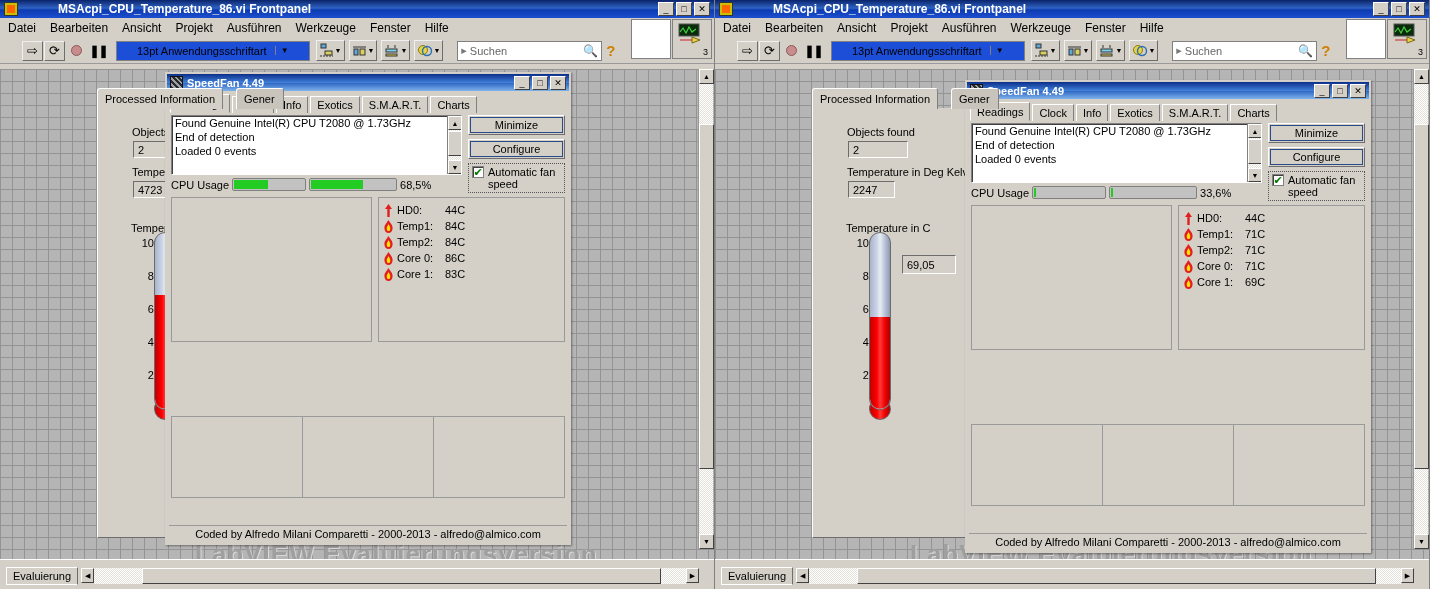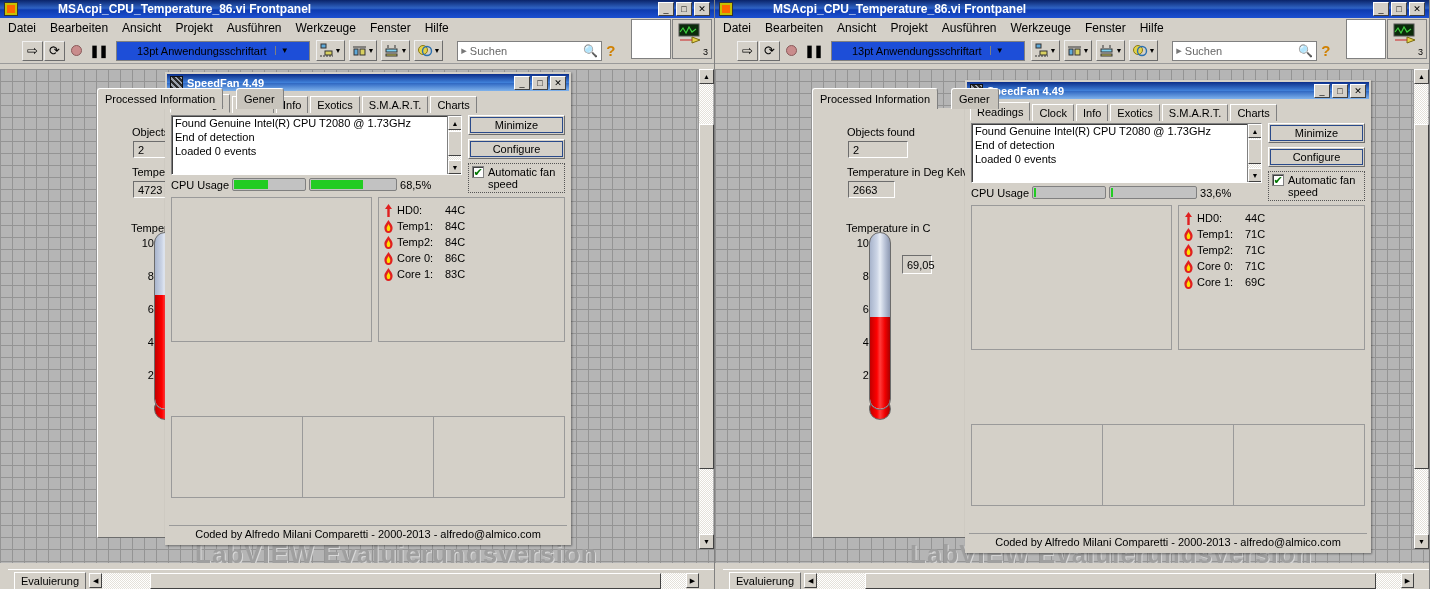--- a/index.html
+++ b/index.html
@@ -95,22 +95,22 @@
 
   
   .vscroll { position:absolute; right:1px; top:69px; bottom:40px; width:15px;
     background:repeating-conic-gradient(#e4e1da 0% 25%, #ffffff 0% 50%) 0 0/2px 2px; border-left:1px solid #9a9a9a;}
   .sb-btn { width:15px; height:15px; background:#d4d0c8; border:1px solid #fff;
     border-right-color:#424242; border-bottom-color:#424242; font-size:7px;
     display:flex; align-items:center; justify-content:center; }
   .sb-thumb { position:absolute; left:0; width:15px; background:#d4d0c8;
     border:1px solid #fff; border-right-color:#424242; border-bottom-color:#424242; }
 
-  .statusbar { position:absolute; left:0; right:0; bottom:0; height:20px; background:#d4d0c8;
-    display:flex; align-items:center; padding:2px 2px 0 6px; border-top:1px solid #fff;margin-left:8px; }
+  .statusbar { position:absolute; left:0; right:0; bottom:0; height:30px; background:#d4d0c8;
+    display:flex; align-items:center; padding:2px 2px 0 6px; border-top:1px solid #fff; }
   .eval-tab { height:18px; background:#d4d0c8; border:1px solid #fff;
     border-right-color:#6d6d6d; font-size:11px; padding:0 6px; display:flex; align-items:center; }
   .hscroll { flex:1; height:16px; margin-left:3px; display:flex; align-items:center; }
   .hs-track { flex:1; height:16px; background:repeating-conic-gradient(#e4e1da 0% 25%, #ffffff 0% 50%) 0 0/2px 2px; }
   .hs-thumb { height:16px; background:#d4d0c8; border:1px solid #fff;
     border-right-color:#424242; border-bottom-color:#424242; }
 
   
   .sf-window { position:absolute; background:#d4d0c8; border:2px solid #d4d0c8;
     box-shadow:1px 1px 2px rgba(0,0,0,.4); }
@@ -538,21 +538,21 @@
       </div>
     </div>
 
     <div class="lv-canvas">
 
       <div class="tabbody">
         <div class="fld-label" style="left:34px; top:18px;">Objects found</div>
         <div class="fld-box" style="left:35px; top:33px; width:60px; height:17px;">2</div>
 
         <div class="fld-label" style="left:34px; top:58px;">Temperature in Deg Kelvin</div>
-        <div class="fld-box" style="left:35px; top:73px; width:47px; height:17px;">2663</div>
+        <div class="fld-box" style="left:35px; top:73px; width:47px; height:17px;">2247</div>
 
         <div class="fld-label" style="left:33px; top:114px;">Temperature in C</div>
 
         <div class="thermo" style="left:0; top:130px; width:168px; height:200px;">
           <div class="th-scale" style="left:0;top:0;width:70px;height:180px;">
             <div class="th-lbl" style="top:5px;">100</div>
             <div class="th-lbl" style="top:38px;">80</div>
             <div class="th-lbl" style="top:71px;">60</div>
             <div class="th-lbl" style="top:104px;">40</div>
             <div class="th-lbl" style="top:137px;">20</div>
@@ -566,21 +566,21 @@
             <div class="th-tick" style="top:104px; width:8px;"></div>
             <div class="th-tick" style="top:120.5px;width:4px;"></div>
             <div class="th-tick" style="top:137px; width:8px;"></div>
             <div class="th-tick" style="top:153.5px;width:4px;"></div>
             <div class="th-tick" style="top:170px; width:8px;"></div>
           </div>
           <div class="th-bulb" style="left:56px; top:160px;"></div>
           <div class="th-tube" style="left:56px; top:-6px; height:178px;">
             <div class="th-fill" style="height:52%;"></div>
           </div>
-          <div class="fld-box" style="left:89px; top:17px; width:30px; height:19px;text-align:center;">69,05</div>
+          <div class="fld-box" style="left:89px; top:17px; width:54px; height:19px;text-align:center;">69,05</div>
         </div>
       </div>
 
       <div class="tabstrip">
         <div class="tab inactive" style="position:absolute;left:140px;top:0;width:48px;z-index:1;overflow:hidden;">Gener</div>
         <div class="tab active" style="position:relative;z-index:2;">Processed Information</div>
       </div>
 
       <div class="watermark" style="left:195px; top:470px;">LabVIEW  Evaluierungsversion</div>
 

